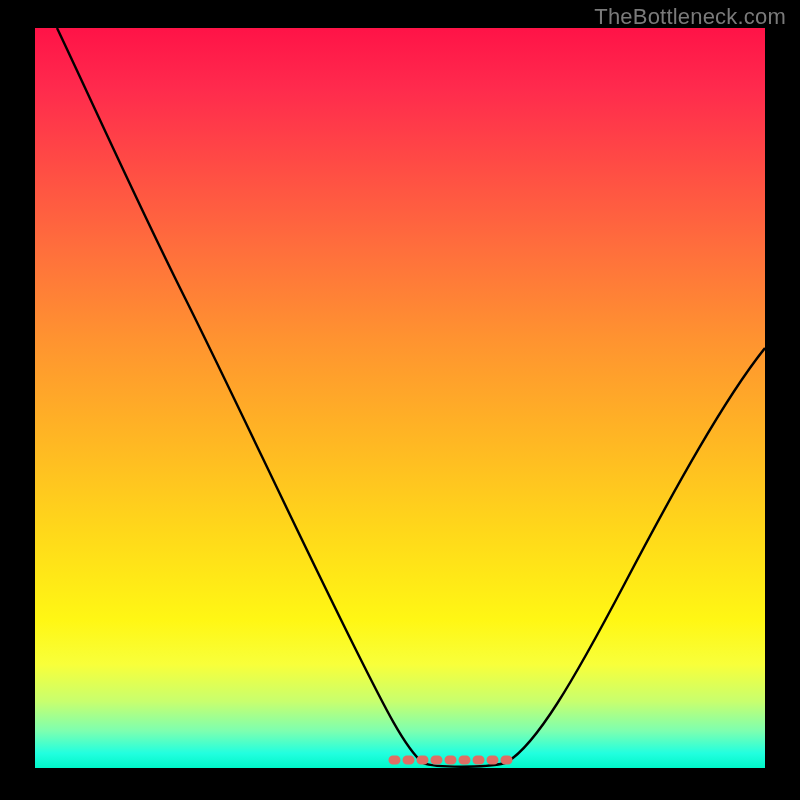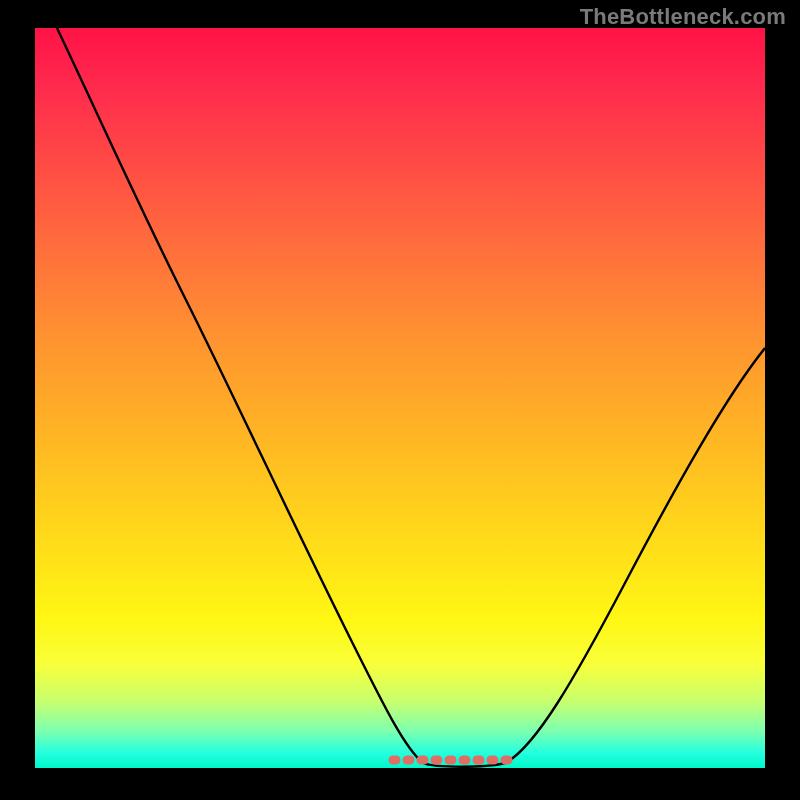--- a/index.html
+++ b/index.html
@@ -16,21 +16,21 @@
     width: 800px;
     height: 800px;
     background: #000;
   }
   .watermark {
     position: absolute;
     top: 4px;
     right: 14px;
     color: #7a7a7a;
     font-size: 22px;
-    font-weight: 700;
+    font-weight: 400;
     letter-spacing: 0.2px;
     z-index: 10;
   }
   .plot {
     position: absolute;
     left: 35px;
     top: 28px;
     width: 730px;
     height: 740px;
   }

